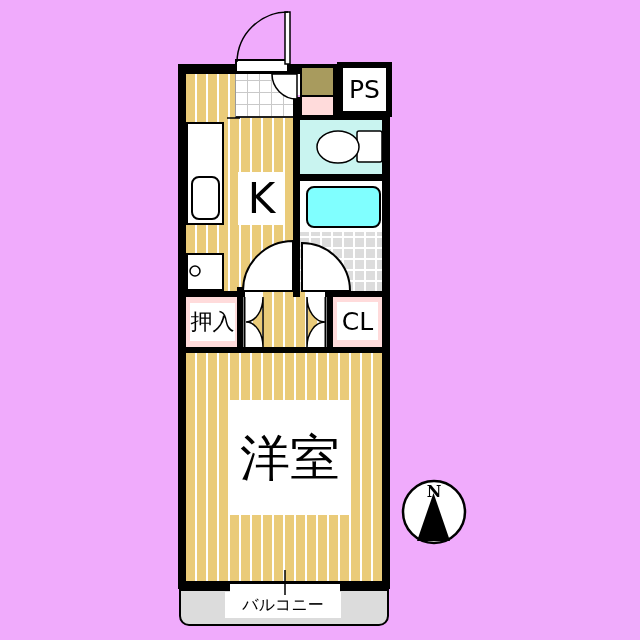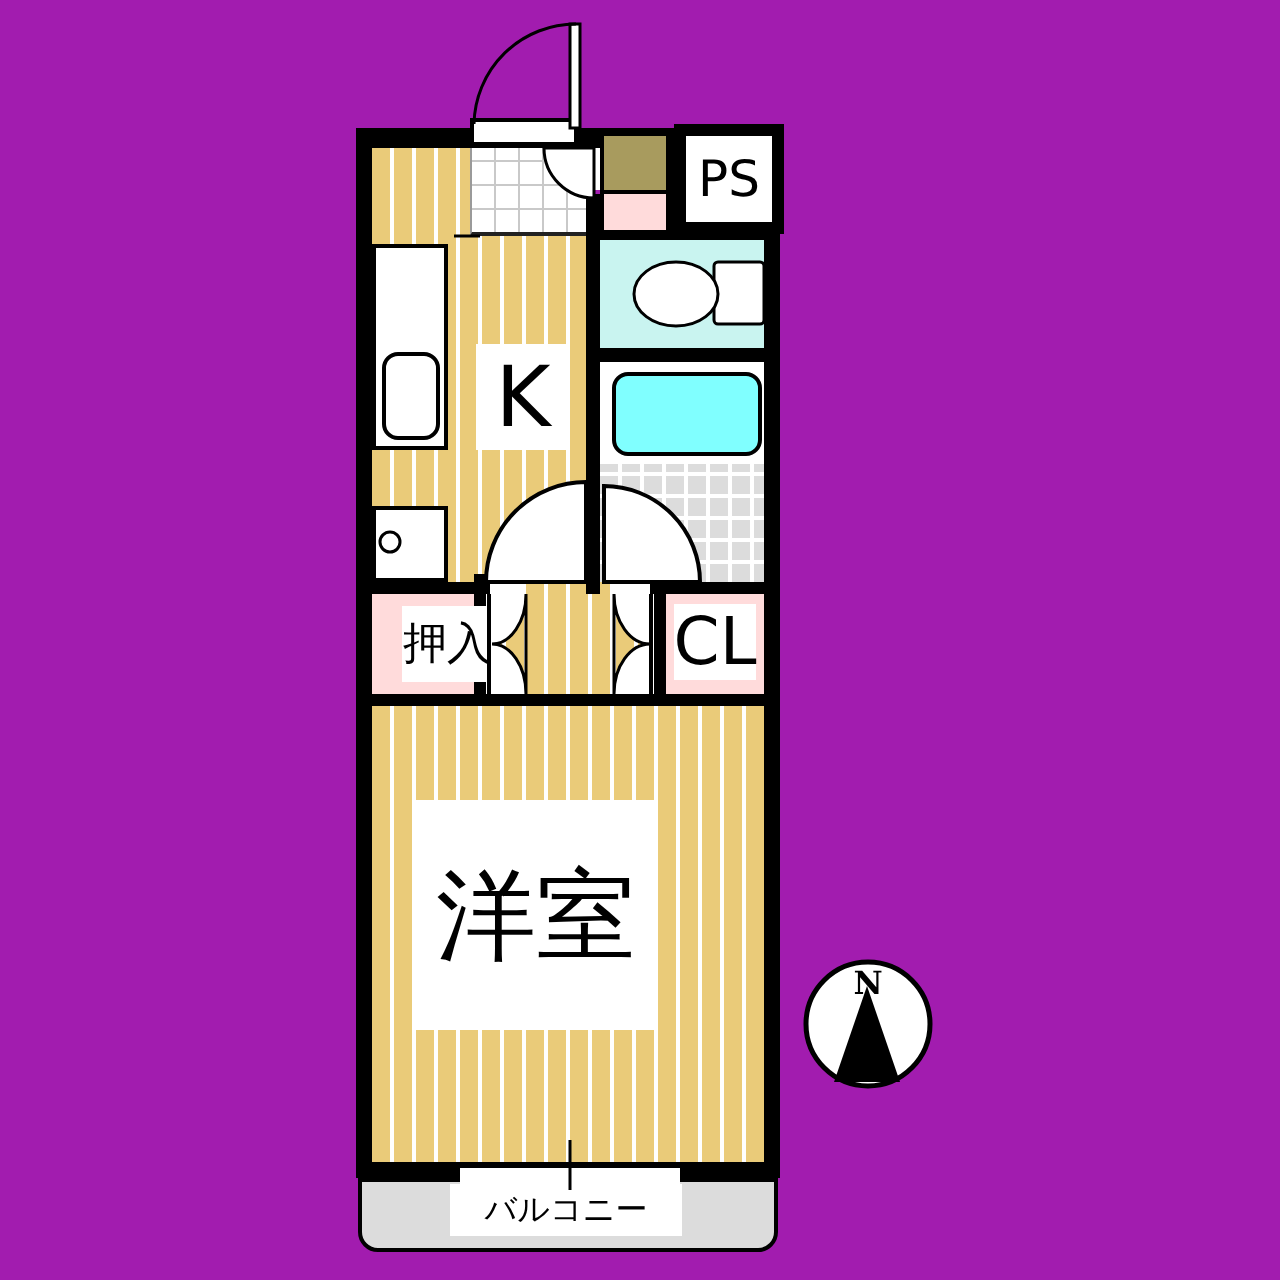--- a/index.html
+++ b/index.html
@@ -1,17 +1,17 @@
 <!DOCTYPE html>
 <html><head>
 <meta charset="utf-8">
 <style>
   html,body{margin:0;padding:0;background:#fff;}
   #stage{
-    position:relative;width:640px;height:640px;background:#a21caf;overflow:hidden;
+    position:relative;width:640px;height:640px;background:#f0abfc;overflow:hidden;
     font-family:"DejaVu Sans","Liberation Sans",sans-serif;
     --wall:#000000; --floor:#EACB79; --stripe:#FFFFFF; --pink:#FFDBDB;
     --toilet:#C9F4F0; --tub:#80FFFF; --tile:#DCDCDC; --balcony:#DCDCDC; --khaki:#A89B5E;
   }
   .abs{position:absolute;box-sizing:border-box;}
   .wall{background:var(--wall);}
   .floor{
     background-color:var(--floor);
     background-image:repeating-linear-gradient(90deg, rgba(0,0,0,0) 0, rgba(0,0,0,0) 9px, var(--stripe) 9px, var(--stripe) 11px);
   }
@@ -27,21 +27,21 @@
       repeating-linear-gradient(0deg, rgba(0,0,0,0) 0 9px, #ffffff 9px 11px),
       repeating-linear-gradient(90deg, rgba(0,0,0,0) 0 9px, #ffffff 9px 11px),
       var(--tile);
   }
   .whitebox{background:#fff;}
   .blackborder2{border:2px solid #000;}
   .label{display:flex;align-items:center;justify-content:center;color:#000;text-align:center;background:#fff;}
   .k-label{font-size:42px;}
   .ps-label{font-size:25px;}
   .closet-label{font-size:22px;}
-  .cl-label{font-size:33px;align-items:flex-end;}
+  .cl-label{font-size:25px;}
   .room-label{font-size:50px;line-height:56px;flex-direction:column;}
   .balcony-label{font-size:16px;}
   svg{position:absolute;left:0;top:0;pointer-events:none;}
 </style>
 </head>
 <body>
 
 <div id="stage" style="--wall: #000000; --floor: #EACB79; --stripe: #FFFFFF; --pink: #FFDBDB; --toilet: #C9F4F0; --tub: #80FFFF; --tile: #DCDCDC; --balcony: #DCDCDC; --khaki: #A89B5E;">
 
   <div class="abs floor" style="left:186px;top:74px;width:107px;height:217px;"></div>
@@ -79,38 +79,38 @@
   <div class="abs tile" style="left:300px;top:232px;width:82px;height:59px;"></div>
   <div class="abs blackborder2" style="left:306px;top:186px;width:75px;height:42px;background:var(--tub);border-radius:8px;"></div>
 
   <div class="abs whitebox blackborder2" style="left:186px;top:122px;width:38px;height:103px;">
     <div class="abs" style="left:3px;top:52px;width:29px;height:44px;border:2px solid #000;border-radius:8px;background:#fff;"></div>
   </div>
   <div class="abs whitebox blackborder2" style="left:186px;top:253px;width:38px;height:38px;"></div>
 
   <div class="abs" style="left:186px;top:297px;width:51px;height:50px;background:var(--pink);"></div>
   <div class="abs" style="left:333px;top:297px;width:49px;height:50px;background:var(--pink);"></div>
-  <div class="abs label closet-label" style="left:201px;top:303px;width:45px;height:38px;">
+  <div class="abs label closet-label" style="left:190px;top:303px;width:45px;height:38px;">
       <span>押入</span>
     </div>
   <div class="abs label cl-label" style="left:337px;top:302px;width:41px;height:38px;">
       <span>CL</span>
     </div>
 
   <div class="abs label k-label" style="left:238px;top:172px;width:47px;height:53px;">
       <span>K</span>
     </div>
 
   <div class="abs" style="left:179px;top:589px;width:210px;height:37px;background:var(--balcony);border:2px solid #000;border-radius:0 0 10px 10px;"></div>
   <div class="abs whitebox" style="left:230px;top:582px;width:110px;height:13px;border-top:2px solid #000;border-bottom:2px solid #000;"></div>
   <div class="abs label balcony-label" style="left:225px;top:592px;width:116px;height:26px;">
       <span>バルコニー</span>
     </div>
 
-  <div class="abs label room-label" style="left:208px;top:400px;width:120px;height:115px;">
+  <div class="abs label room-label" style="left:230px;top:400px;width:120px;height:115px;">
     <span>洋室</span>
   </div>
 
   <svg width="640" height="640" viewBox="0 0 640 640">
     <defs>
       <pattern id="floorstripe" width="11" height="11" patternUnits="userSpaceOnUse">
         <rect width="11" height="11" style="fill:var(--floor)"></rect>
         <rect x="9" width="2" height="11" style="fill:var(--stripe)"></rect>
       </pattern>
     </defs>

